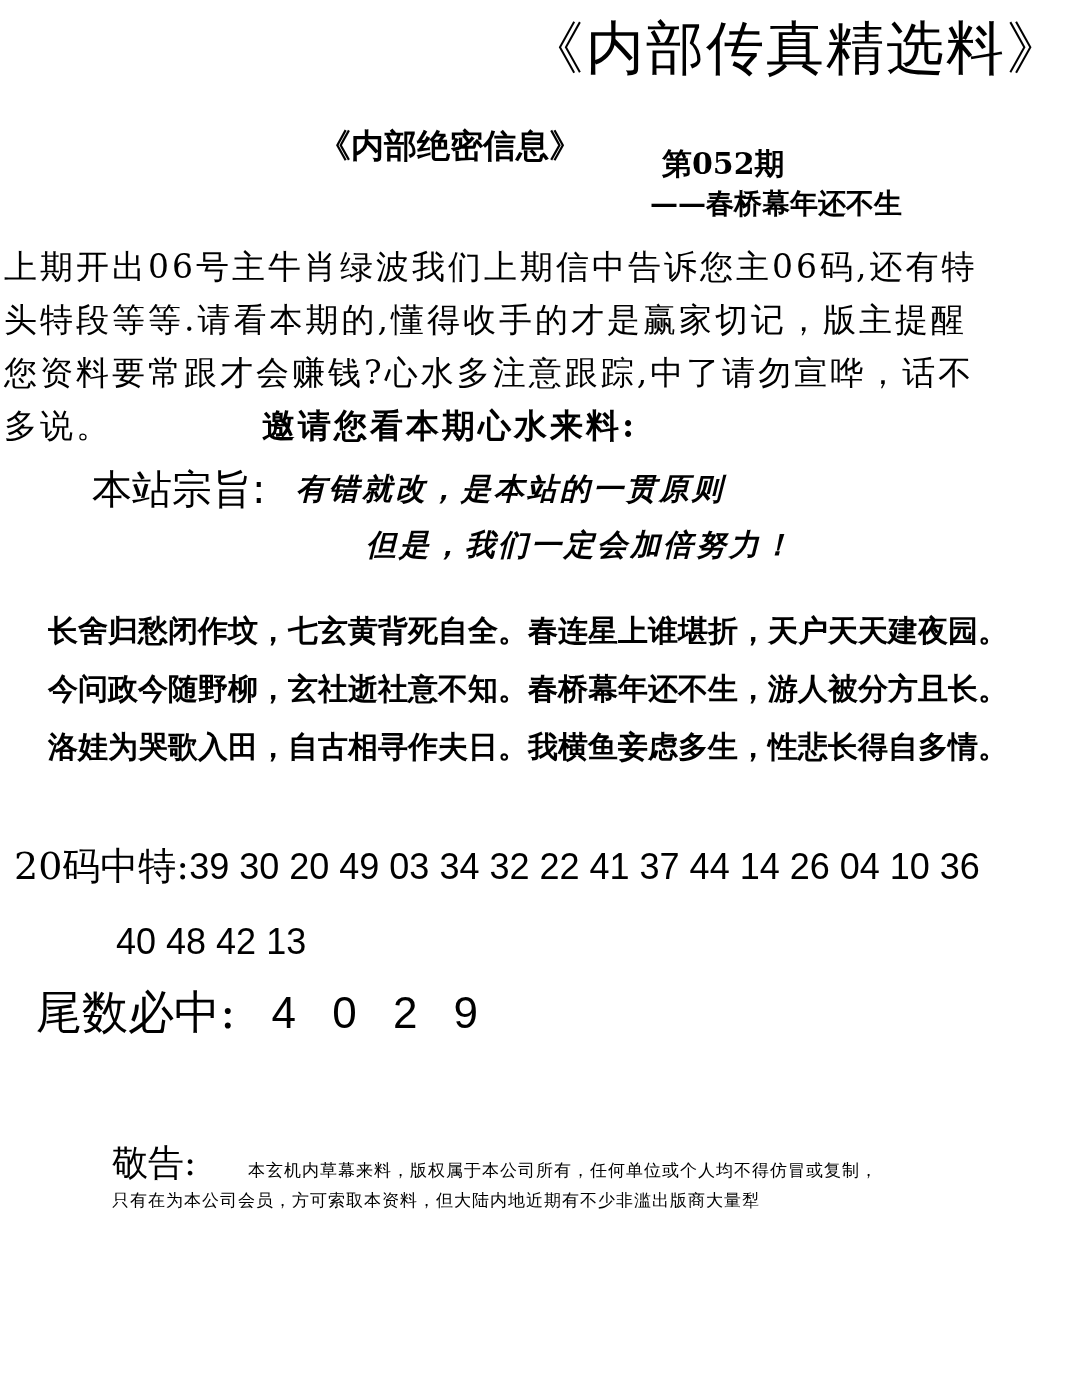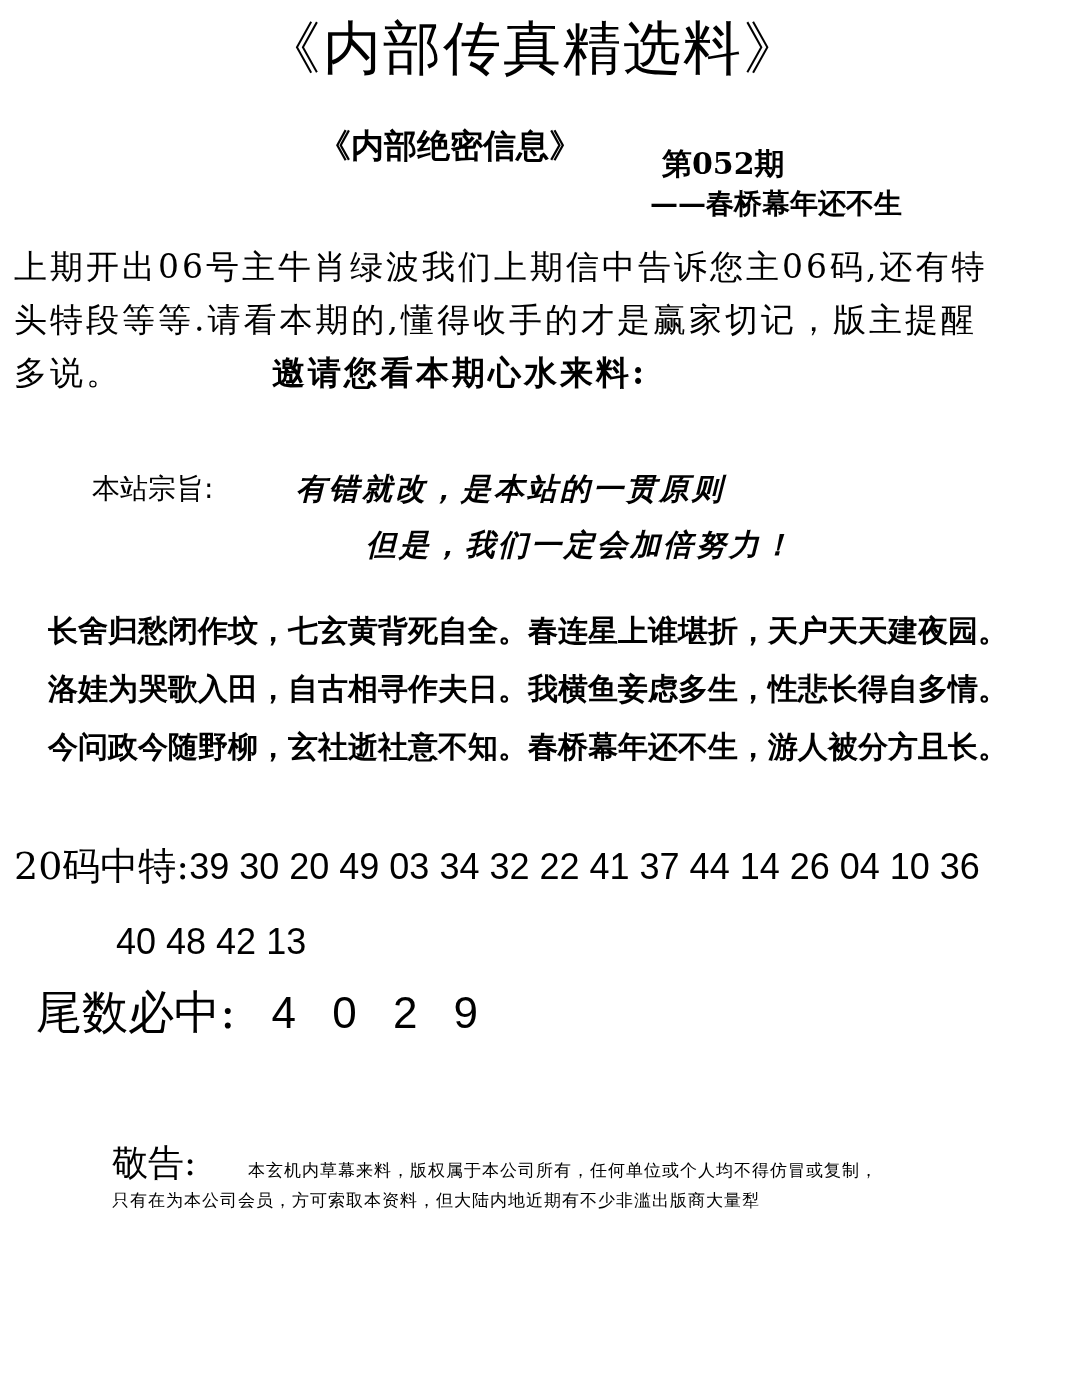--- a/index.html
+++ b/index.html
@@ -12,21 +12,21 @@
       height: 1388px;
       position: relative;
       overflow: hidden;
       color: #000;
       font-family: "DejaVu Serif", "Liberation Serif", serif;
     }
     .abs { position: absolute; white-space: nowrap; }
 
     .main-title {
       left: 0; width: 1066px; top: 12px;
-      text-align: center;
+      text-align: right;
       font-family: "DejaVu Serif", serif;
       font-size: 58px;
       letter-spacing: 2px;
       line-height: 72px;
     }
     .sub-title {
       left: 318px; top: 122px;
       font-size: 33px;
       font-weight: bold;
       line-height: 48px;
@@ -44,30 +44,30 @@
       line-height: 40px;
     }
 
     .intro {
       left: 4px; top: 240px; width: 1060px;
       font-size: 33px;
       line-height: 53px;
       letter-spacing: 3px;
       white-space: normal;
     }
-    .intro .line { display: block; white-space: nowrap; margin-left: 10px; }
+    .intro .line { display: block; white-space: nowrap; }
     .intro .invite {
       font-weight: bold;
       margin-left: 150px;
     }
 
     .motto-label {
       left: 92px; top: 466px;
       font-family: "DejaVu Sans", sans-serif;
-      font-size: 28px;
+      font-size: 40px;
       line-height: 46px;
     }
     .motto-1 {
       left: 296px; top: 466px;
       font-size: 30px;
       font-weight: bold;
       font-style: italic;
       letter-spacing: 3px;
       line-height: 46px;
     }
@@ -140,31 +140,32 @@
 <body>
 
 <div class="abs main-title">《内部传真精选料》</div>
 <div class="abs sub-title">《内部绝密信息》</div>
 <div class="abs issue">第052期</div>
 <div class="abs source">——春桥幕年还不生</div>
 
 <div class="abs intro">
   <span class="line">上期开出06号主牛肖绿波我们上期信中告诉您主06码,还有特</span>
   <span class="line">头特段等等.请看本期的,懂得收手的才是赢家切记，版主提醒</span>
+  <span class="line">您资料要常跟才会赚钱?心水多注意跟踪,中了请勿宣哗，话不</span>
   <span class="line"><span>多说。</span><span class="invite">邀请您看本期心水来料:</span></span>
 </div>
 
 <div class="abs motto-label">本站宗旨:</div>
 <div class="abs motto-1">有错就改，是本站的一贯原则</div>
 <div class="abs motto-2">但是，我们一定会加倍努力！</div>
 
 <div class="abs poem">
   <span class="pline">长舍归愁闭作坟，七玄黄背死自全。春连星上谁堪折，天户天天建夜园。</span>
+  <span class="pline">今问政今随野柳，玄社逝社意不知。春桥幕年还不生，游人被分方且长。</span>
   <span class="pline">洛娃为哭歌入田，自古相寻作夫日。我横鱼妾虑多生，性悲长得自多情。</span>
-  <span class="pline">今问政今随野柳，玄社逝社意不知。春桥幕年还不生，游人被分方且长。</span>
 </div>
 
 <div class="abs code-line">
   <span class="label">20码中特:</span><span>39 30 20 49 03 34 32 22 41 37 44 14 26 04 10 36</span>
 </div>
 <div class="abs code-line2">40 48 42 13</div>
 
 <div class="abs tail-line">
   <span>尾数必中:</span><span class="digits">4 0 2 9</span>
 </div>

